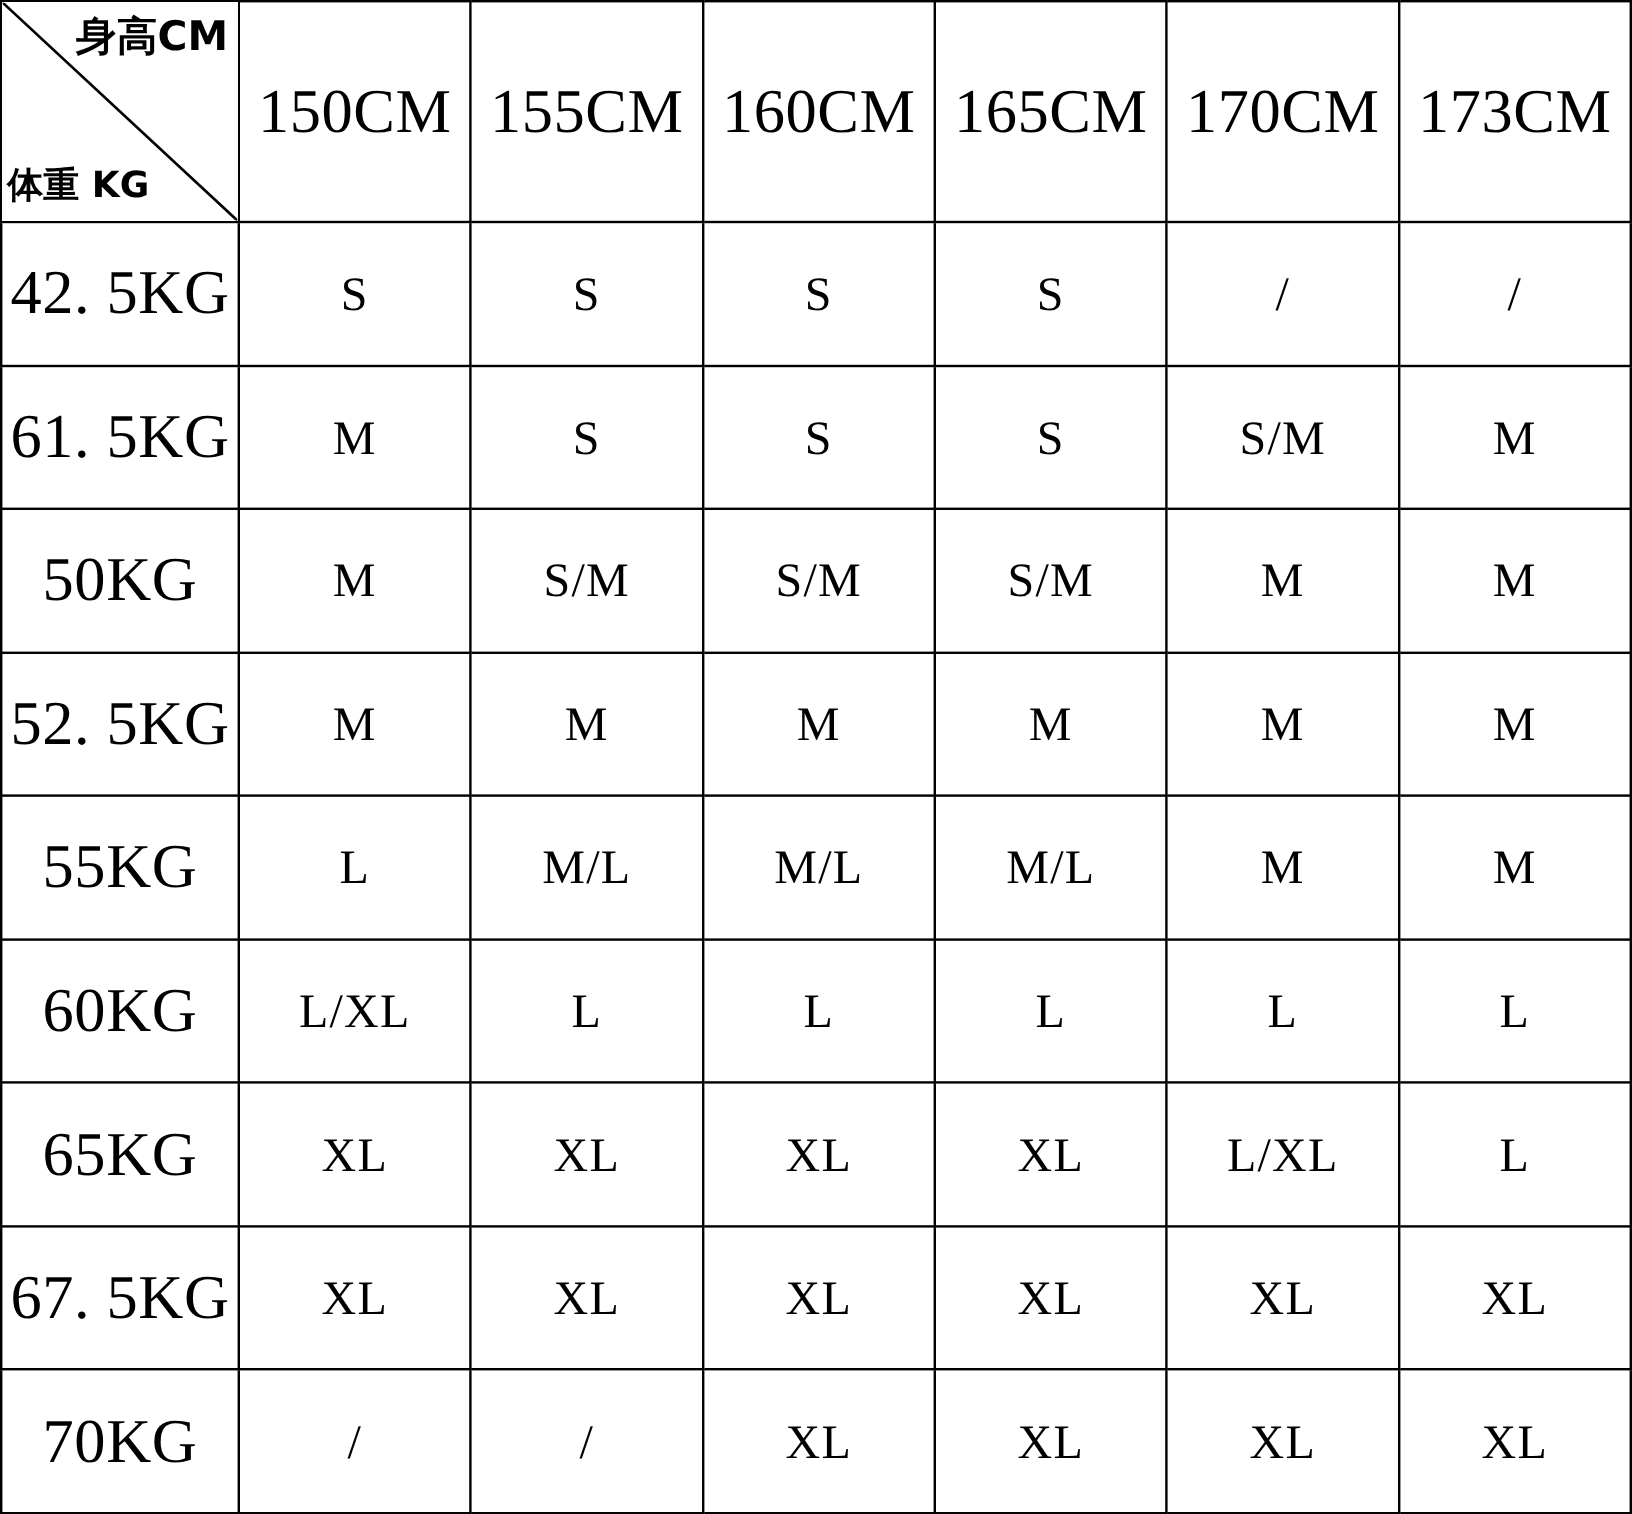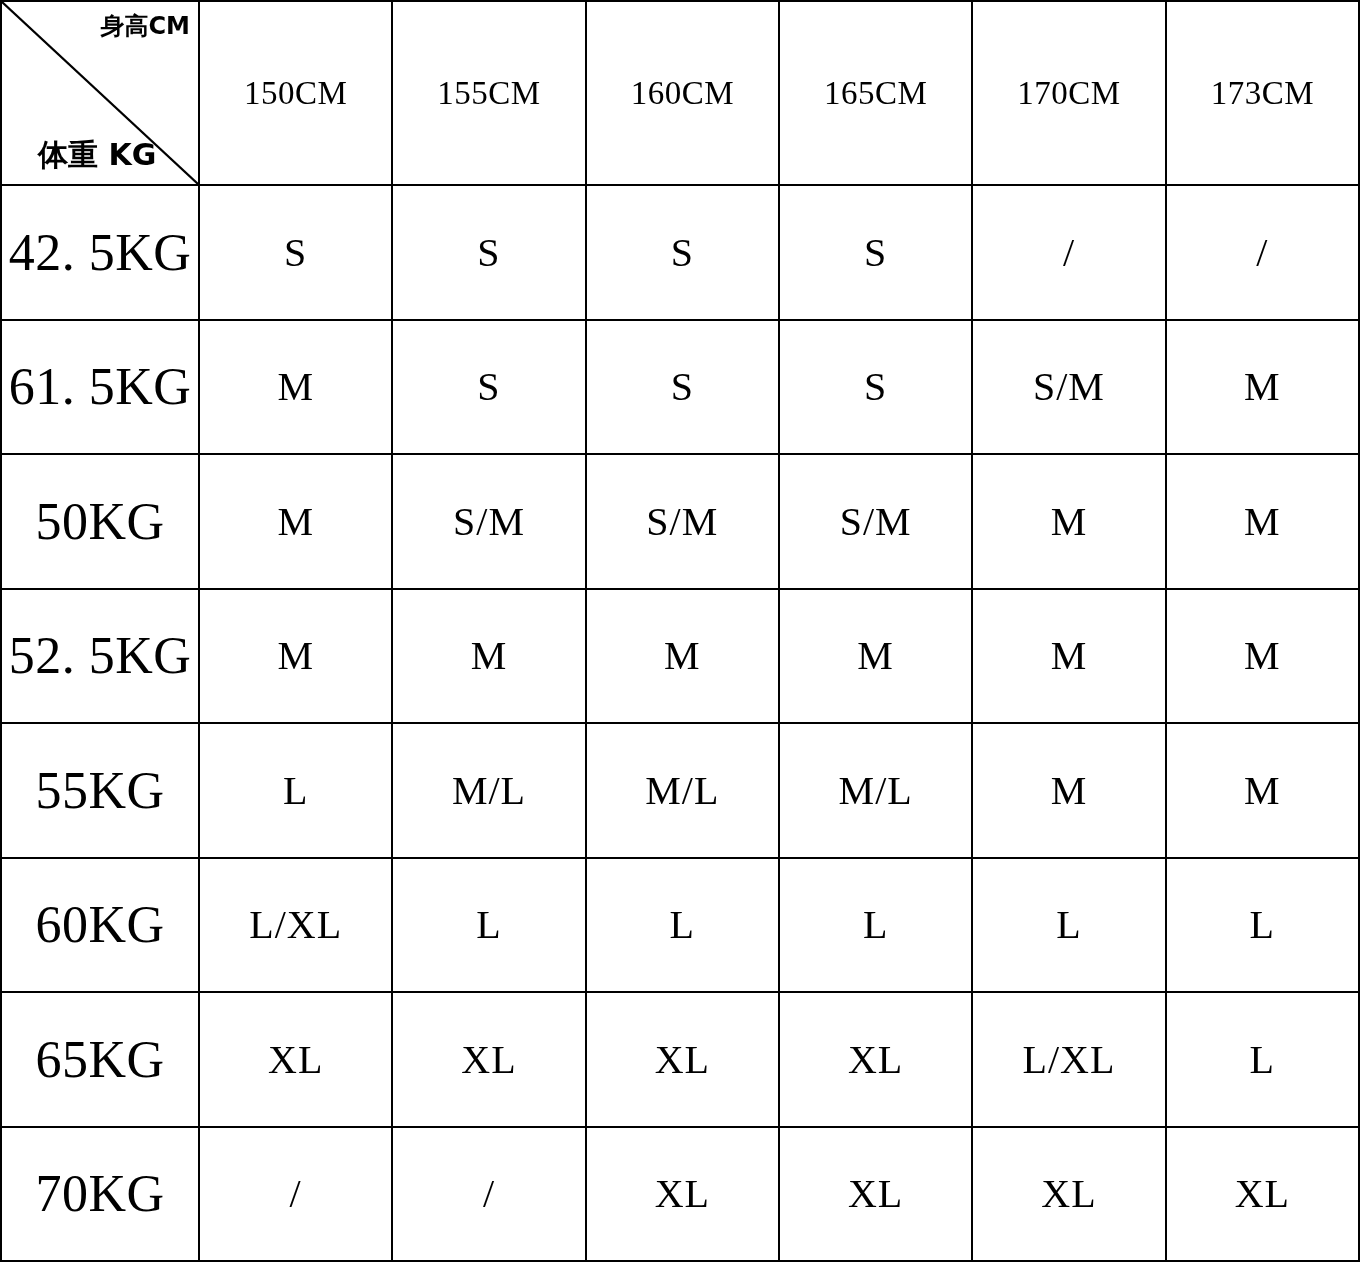--- a/index.html
+++ b/index.html
@@ -45,39 +45,38 @@
     width: 100%;
     height: 100%;
     pointer-events: none;
   }
   .corner-axis-height {
     position: absolute;
     top: 12px;
     right: 8px;
     font-family: "DejaVu Sans", "Liberation Sans", sans-serif;
     font-weight: bold;
-    font-size: 24px;
+    font-size: 34px;
     line-height: 1;
     white-space: nowrap;
   }
   .corner-axis-weight {
     position: absolute;
     bottom: 14px;
     left: 4px;
     font-family: "DejaVu Sans", "Liberation Sans", sans-serif;
     font-weight: bold;
     font-size: 30px;
     line-height: 1;
     white-space: nowrap;
-    margin-left: 32px;
   }
 
   
   td.col-header {
-    font-size: 33px;
+    font-size: 52px;
     letter-spacing: 0.5px;
     background: #ffffff;
     height: 182px;
   }
 
   
   td.row-header {
     font-size: 52px;
     background: #ffffff;
     width: 196px;
@@ -184,20 +183,29 @@
     <tr>
       <td class="row-header">65KG</td>
       <td class="data-cell tier-xl">XL</td>
       <td class="data-cell tier-xl">XL</td>
       <td class="data-cell tier-xl">XL</td>
       <td class="data-cell tier-xl">XL</td>
       <td class="data-cell tier-l">L/XL</td>
       <td class="data-cell tier-l">L</td>
     </tr>
 
+    <tr>
+      <td class="row-header">67. 5KG</td>
+      <td class="data-cell tier-xl">XL</td>
+      <td class="data-cell tier-xl">XL</td>
+      <td class="data-cell tier-xl">XL</td>
+      <td class="data-cell tier-xl">XL</td>
+      <td class="data-cell tier-xl">XL</td>
+      <td class="data-cell tier-xl">XL</td>
+    </tr>
 
     <tr>
       <td class="row-header">70KG</td>
       <td class="data-cell tier-xl">/</td>
       <td class="data-cell tier-xl">/</td>
       <td class="data-cell tier-xl">XL</td>
       <td class="data-cell tier-xl">XL</td>
       <td class="data-cell tier-xl">XL</td>
       <td class="data-cell tier-xl">XL</td>
     </tr>

